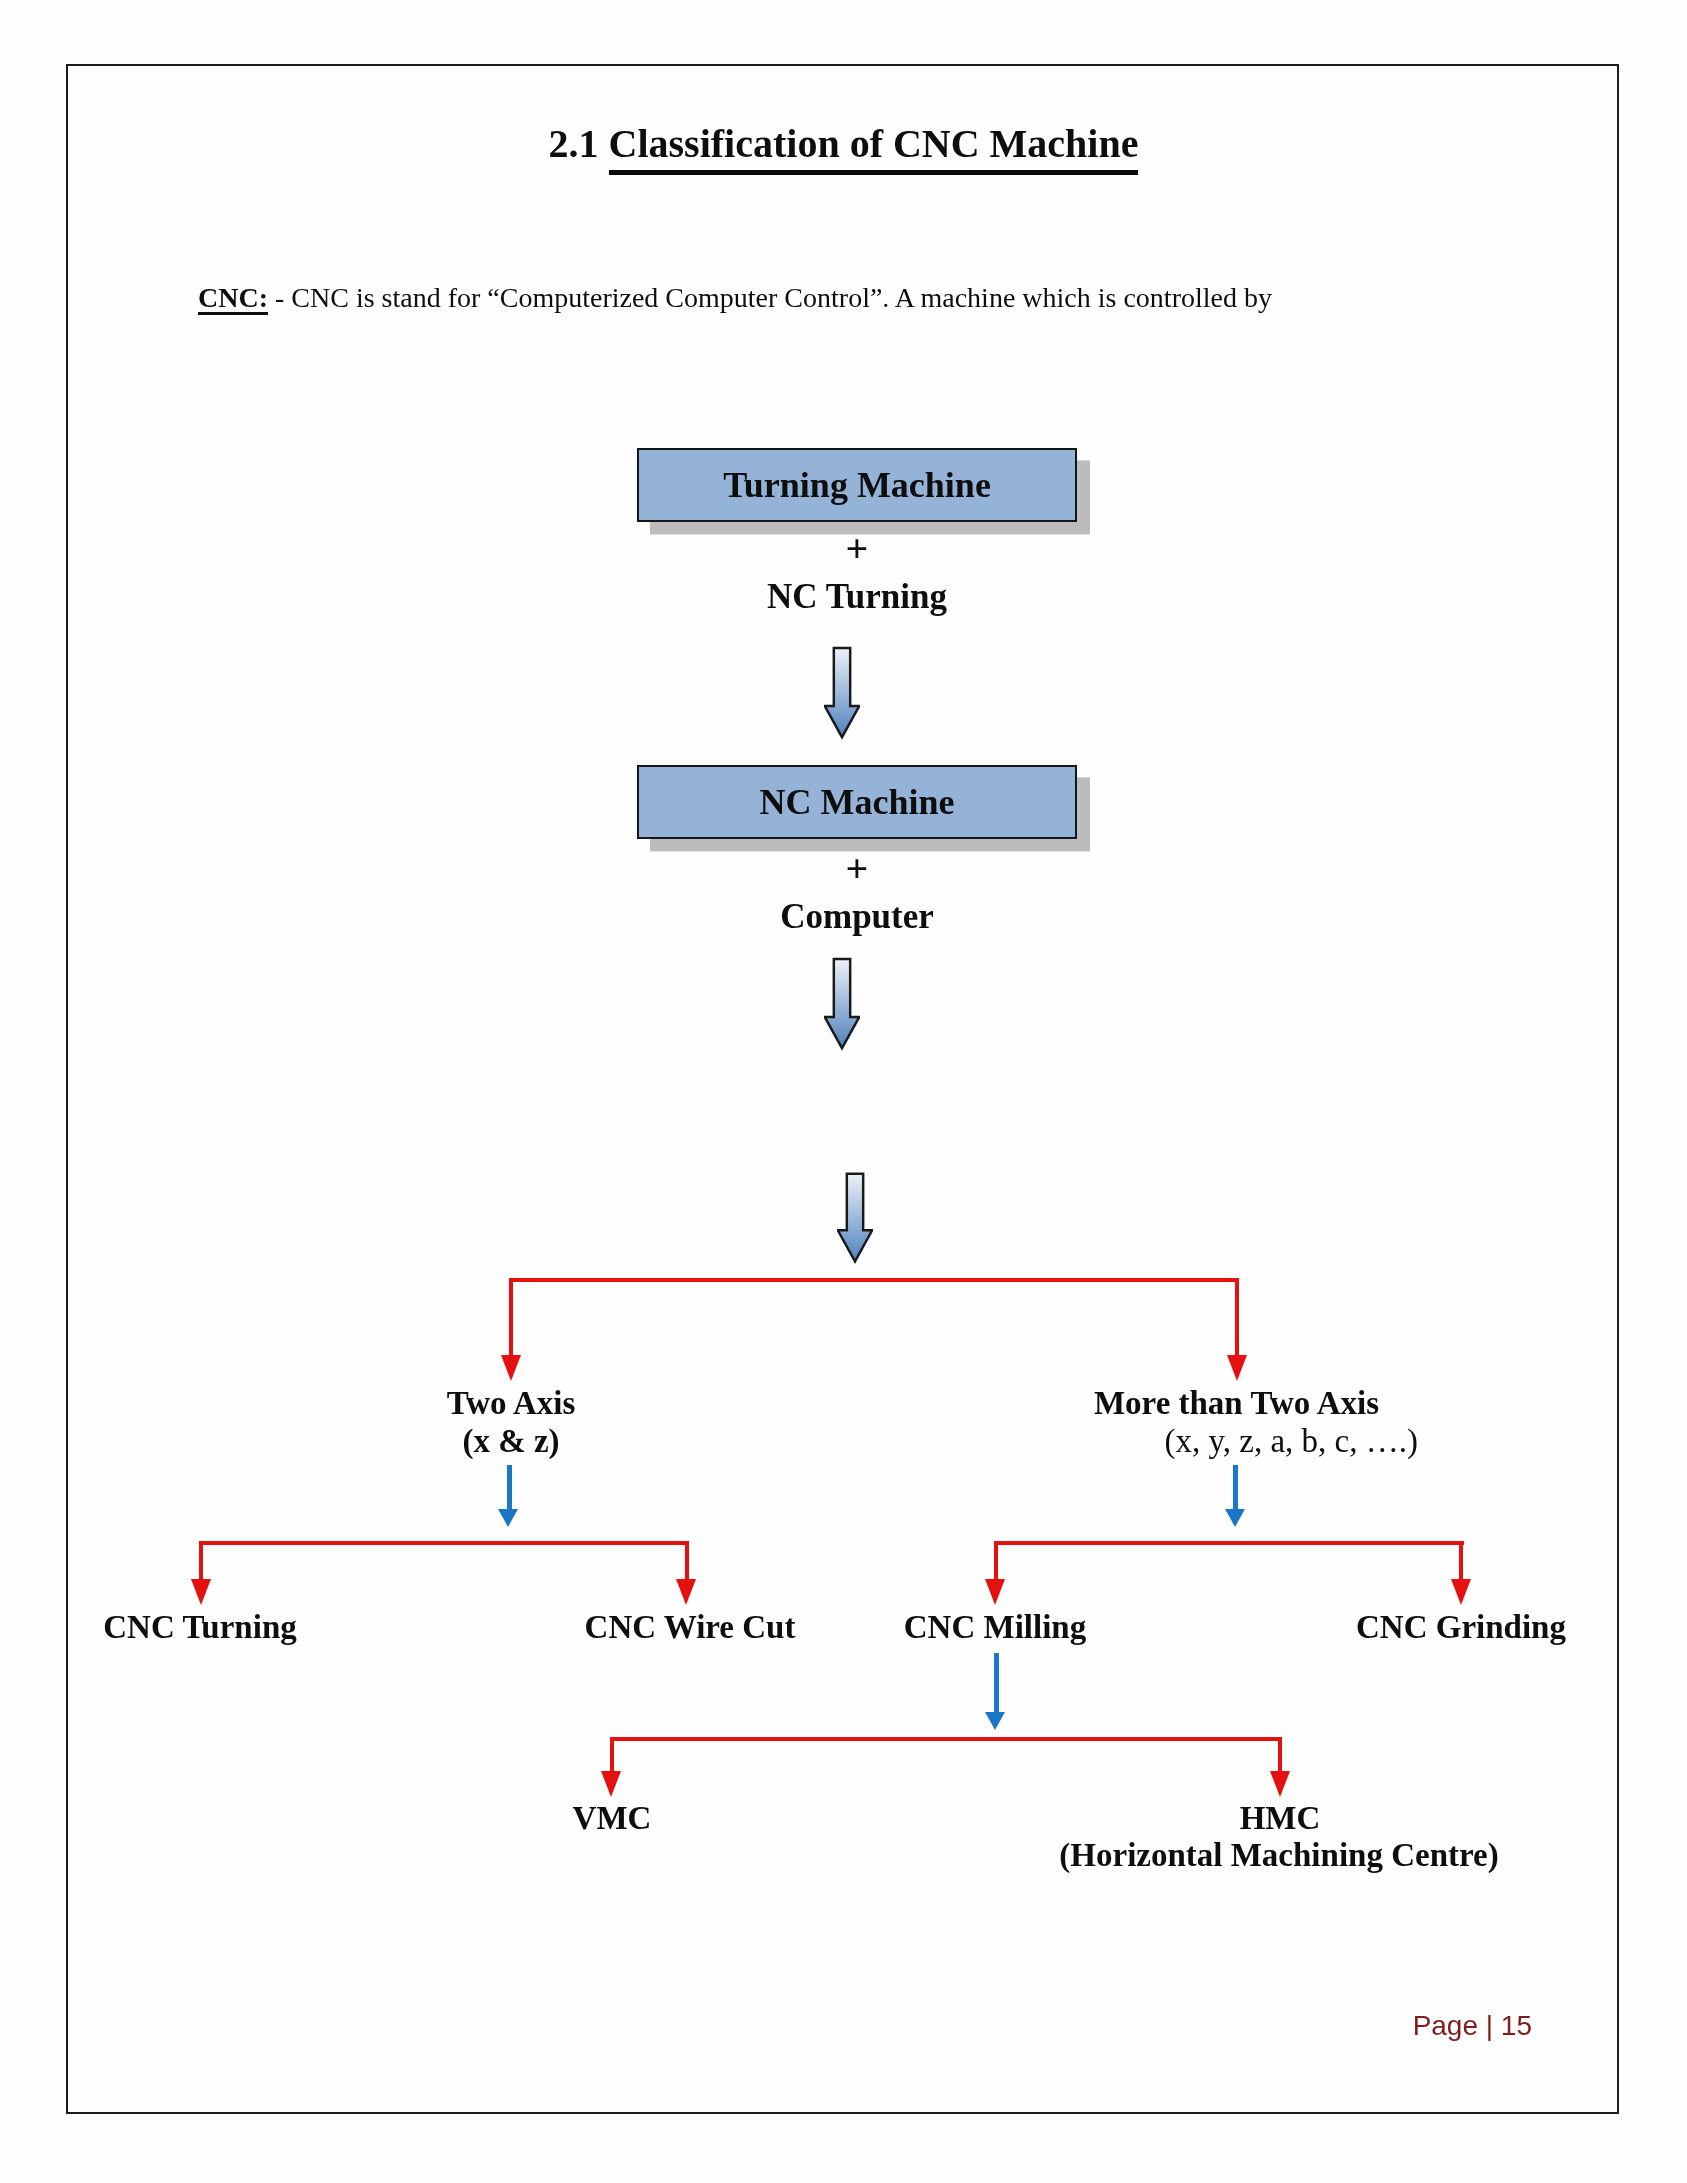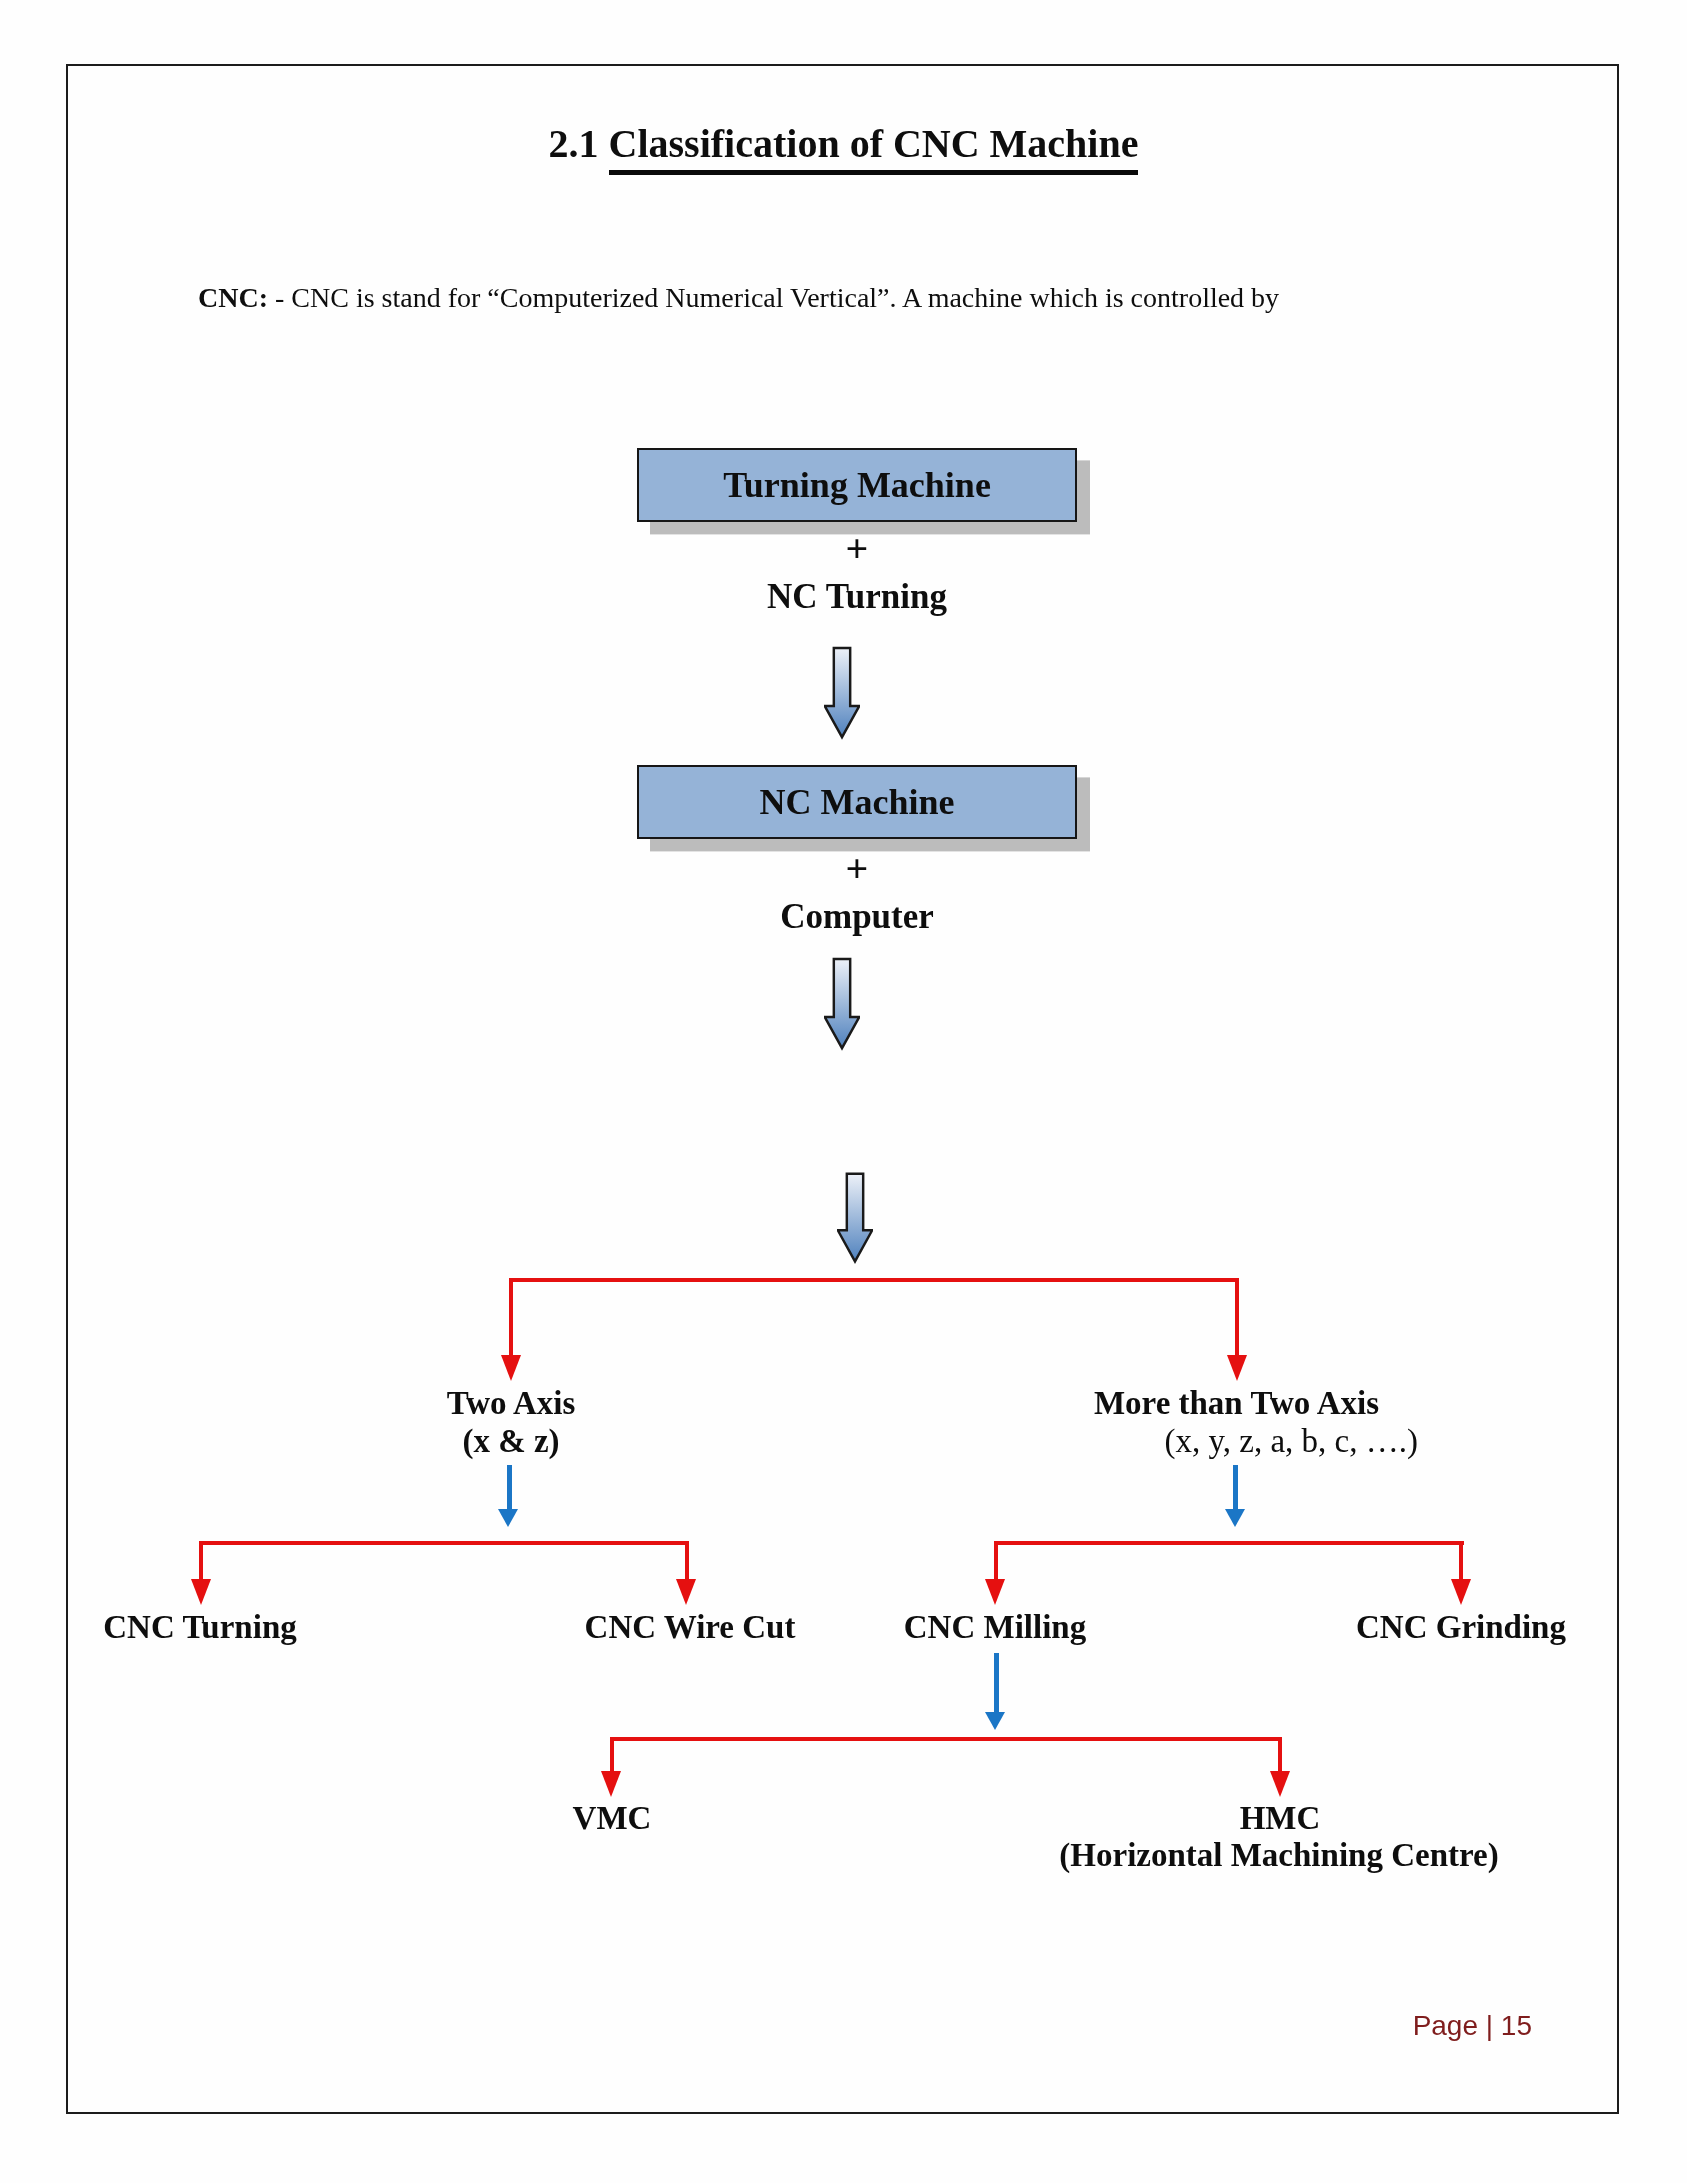--- a/index.html
+++ b/index.html
@@ -3,21 +3,21 @@
 <meta charset="utf-8">
 <style>
   html,body{margin:0;padding:0;background:#ffffff;}
   .sheet{position:relative;width:1687px;height:2183px;background:#fefefe;
          font-family:"Liberation Serif", serif;color:#0e0e0e;overflow:hidden;}
   .abs{position:absolute;}
   .page-border{left:66px;top:64px;width:1553px;height:2050px;border:2.5px solid #1c1c1c;box-sizing:border-box;}
   .title{left:66px;top:120px;width:1555px;text-align:center;font-size:40px;font-weight:bold;white-space:nowrap;}
   .title .u{border-bottom:5px solid #0a0a0a;padding-bottom:4.1px;}
   .definition{left:198px;top:277px;font-size:28px;line-height:41px;white-space:nowrap;}
-  .definition .term{font-weight:bold;text-decoration-thickness:2.5px;text-underline-offset:5px;}
+  .definition .term{font-weight:bold;text-decoration:underline;text-decoration-thickness:2.5px;text-underline-offset:5px;}
   .def-line2{padding-left:133px;}
   .fbox{left:637px;width:440px;height:74px;box-sizing:border-box;background:#95b3d7;
         border:2.5px solid #161616;box-shadow:13px 12.4px 0 #bcbcbc;
         display:flex;align-items:center;justify-content:center;
         font-size:36px;font-weight:bold;}
   .plus{left:637px;width:440px;text-align:center;font-size:40px;font-weight:bold;line-height:43px;}
   .operand{left:637px;width:440px;text-align:center;font-size:35px;font-weight:bold;line-height:38px;}
   .lbl{text-align:center;white-space:nowrap;font-size:33px;line-height:38px;}
   .b{font-weight:bold;}
   .rbar{background:#e51010;}
@@ -35,21 +35,21 @@
 
   <div class="abs page-border"></div>
 
   <h1 class="abs title" style="margin:0;">
     <span>2.1 </span><span class="u">Classification of CNC Machine</span>
   </h1>
 
   <div class="abs definition">
     <div>
       <span class="term">CNC:</span>
-      <span>- CNC is stand for “Computerized Numerical Vertical”. A machine which is controlled by</span>
+      <span>- CNC is stand for “Computerized Computer Control”. A machine which is controlled by</span>
     </div>
   </div>
 
   <div class="abs fbox" style="top:448px;">
     <span>Turning Machine</span>
   </div>
   <div class="abs plus" style="top:527px;">+</div>
   <div class="abs operand" style="top:578px;">NC Turning</div>
 
   <div class="abs" style="left:824px;top:646px;">

